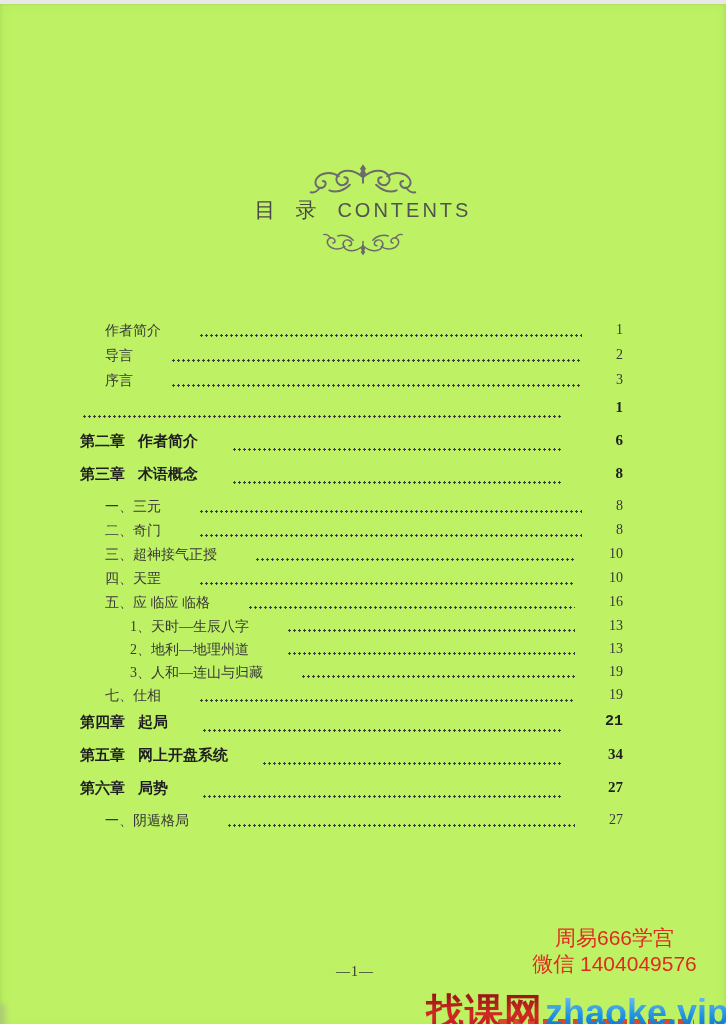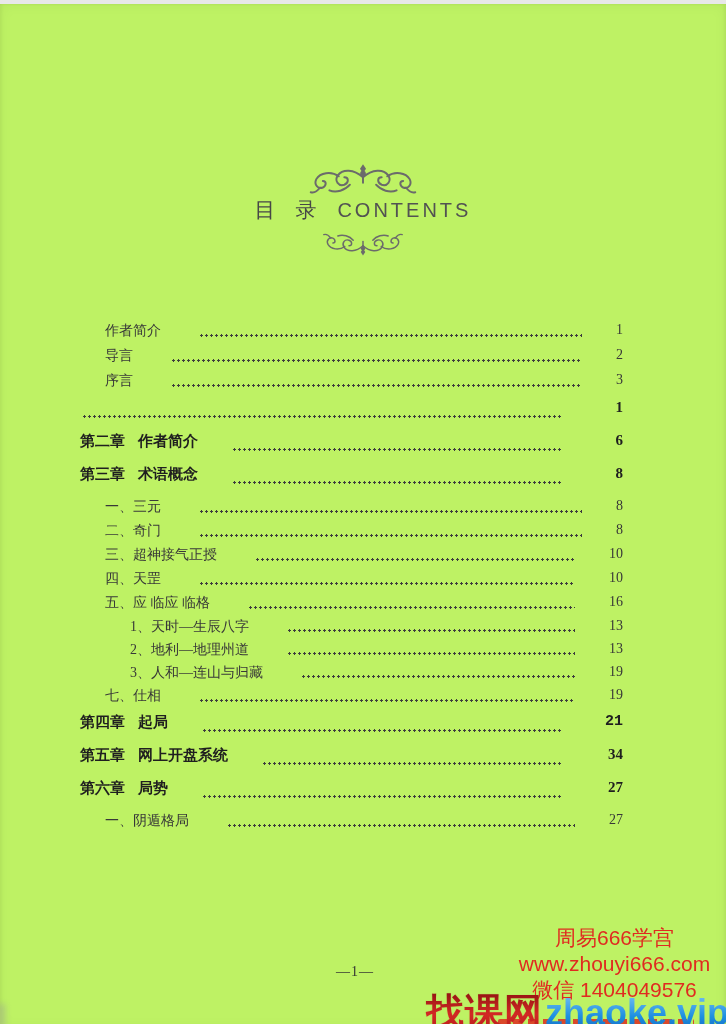--- a/index.html
+++ b/index.html
@@ -215,21 +215,20 @@
         <span class="lbl">一、阴遁格局</span>
         <span class="dots"></span>
         <span class="pg">27</span>
       </div>
     </main>
 
   <div class="pagenum">—1—</div>
 
   <aside class="wm-red" id="wm-red">
       <div class="wm-line">周易666学宫</div>
-      <div class="wm-line">www.zhouyi666.com</div>
       <div class="wm-line">微信 1404049576</div>
     </aside>
 
   <div class="wm-big">
     <span class="wm-cn">找课网</span><span class="wm-en">zhaoke.vip</span>
   </div>
 
   <div class="wm-frag"></div>
 
   <div class="smudge"></div>

